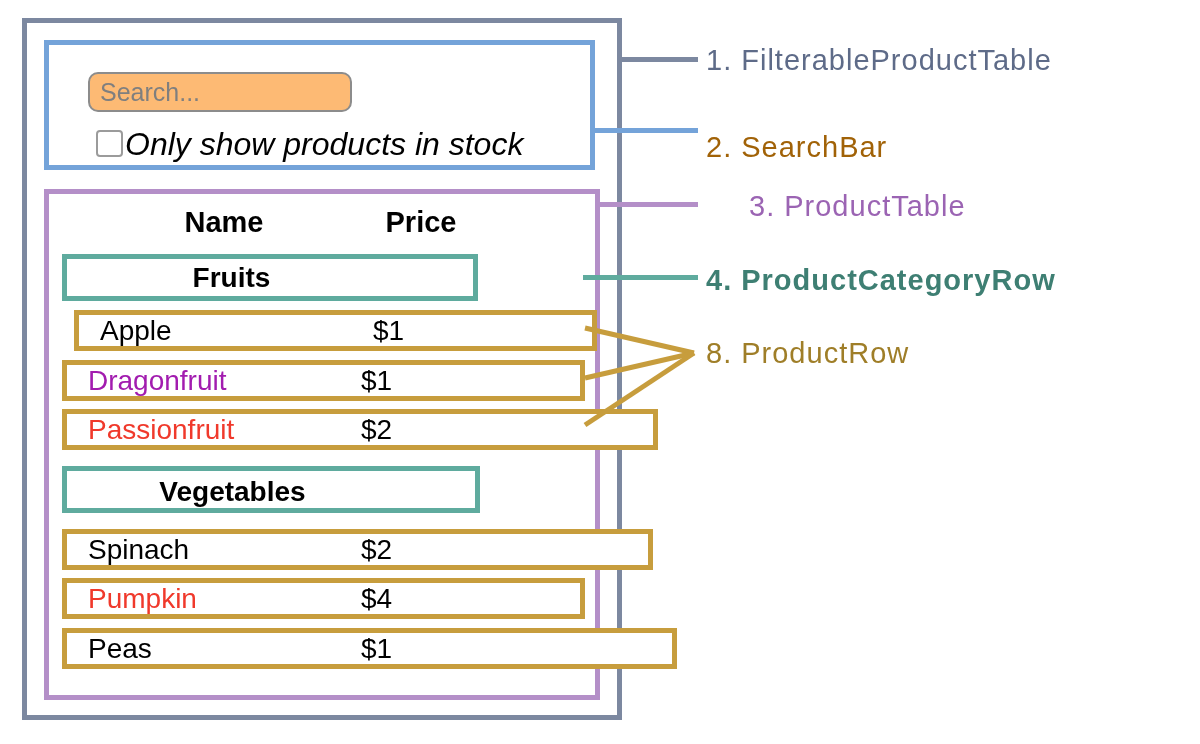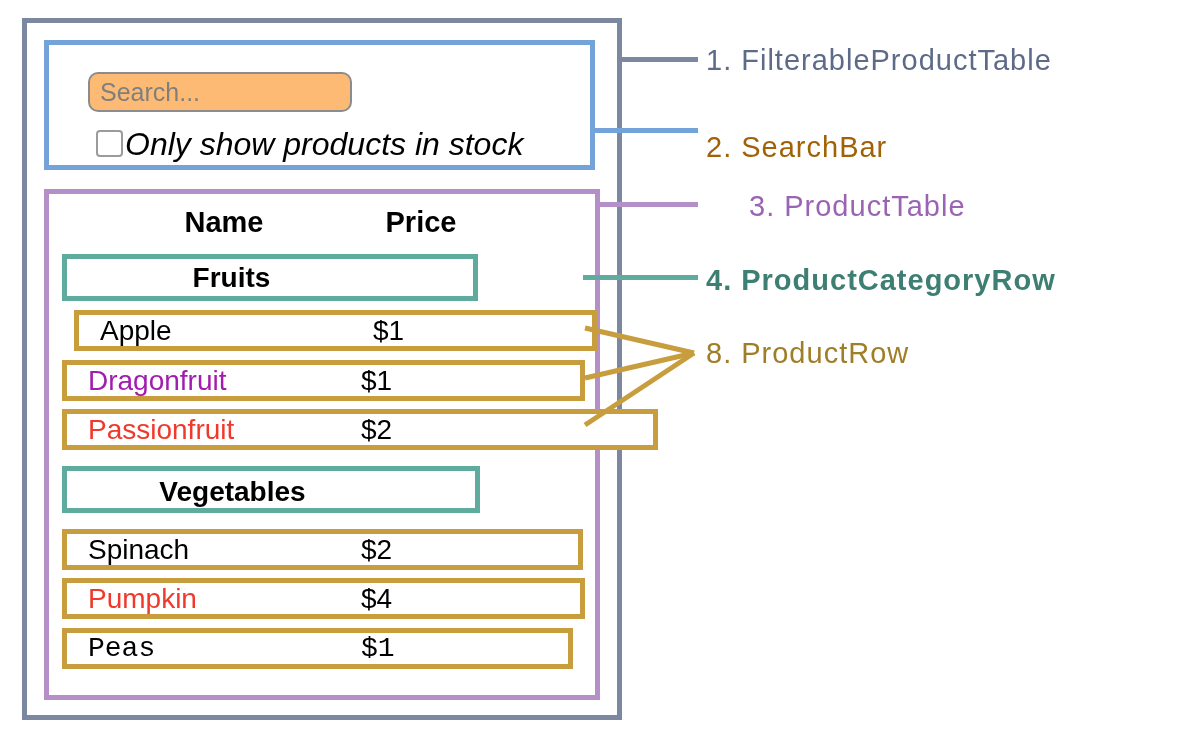--- a/index.html
+++ b/index.html
@@ -72,31 +72,31 @@
 
       <div class="box prow" style="left: 13px; top: 215px; width: 596px; height: 41px; border-color: rgb(199, 157, 61);">
         <span class="pname" style="color: rgb(240, 57, 43);">Passionfruit</span>
         <span class="pprice">$2</span>
       </div>
 
       <div class="box category" style="left: 13px; top: 272px; width: 418px; height: 47px; border-color: rgb(95, 171, 158); align-items: flex-end;">
         <span>Vegetables</span>
       </div>
 
-      <div class="box prow" style="left: 13px; top: 335px; width: 521px; height: 41px; border-color: rgb(199, 157, 61);">
+      <div class="box prow" style="left: 13px; top: 335px; width: 591px; height: 41px; border-color: rgb(199, 157, 61);">
         <span class="pname" style="color: rgb(0, 0, 0);">Spinach</span>
         <span class="pprice">$2</span>
       </div>
 
       <div class="box prow" style="left: 13px; top: 384px; width: 523px; height: 41px; border-color: rgb(199, 157, 61);">
         <span class="pname" style="color: rgb(240, 57, 43);">Pumpkin</span>
         <span class="pprice">$4</span>
       </div>
 
-      <div class="box prow" style="left: 13px; top: 434px; width: 511px; height: 41px; border-color: rgb(199, 157, 61); font-family: Liberation Mono, monospace;">
+      <div class="box prow" style="left: 13px; top: 434px; width: 615px; height: 41px; border-color: rgb(199, 157, 61);">
         <span class="pname" style="color: rgb(0, 0, 0);">Peas</span>
         <span class="pprice">$1</span>
       </div>
 
     </div>
   </div>
 
   <div class="hline" style="left: 620px; top: 57px; width: 78px; background: rgb(124, 136, 160);"></div>
   <div class="hline" style="left: 593px; top: 128px; width: 105px; background: rgb(116, 163, 217);"></div>
   <div class="hline" style="left: 598px; top: 202px; width: 100px; background: rgb(180, 143, 200);"></div>

